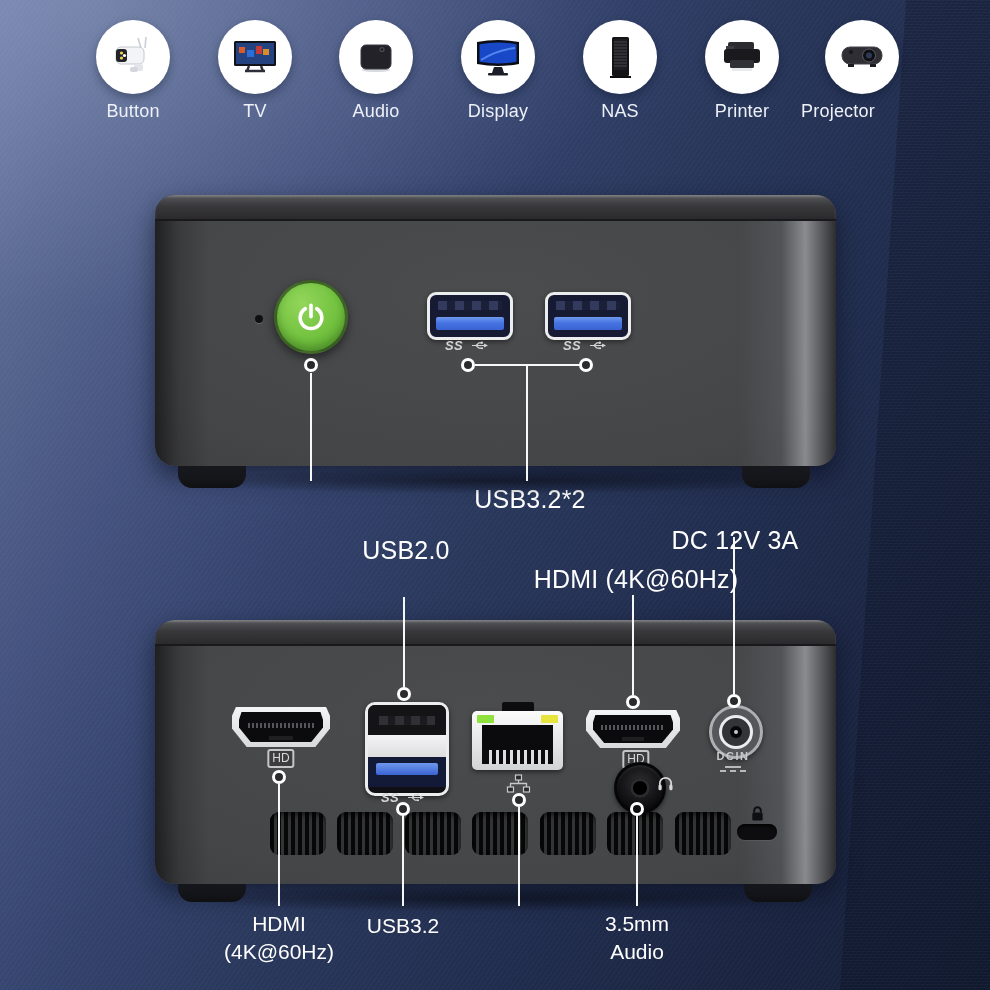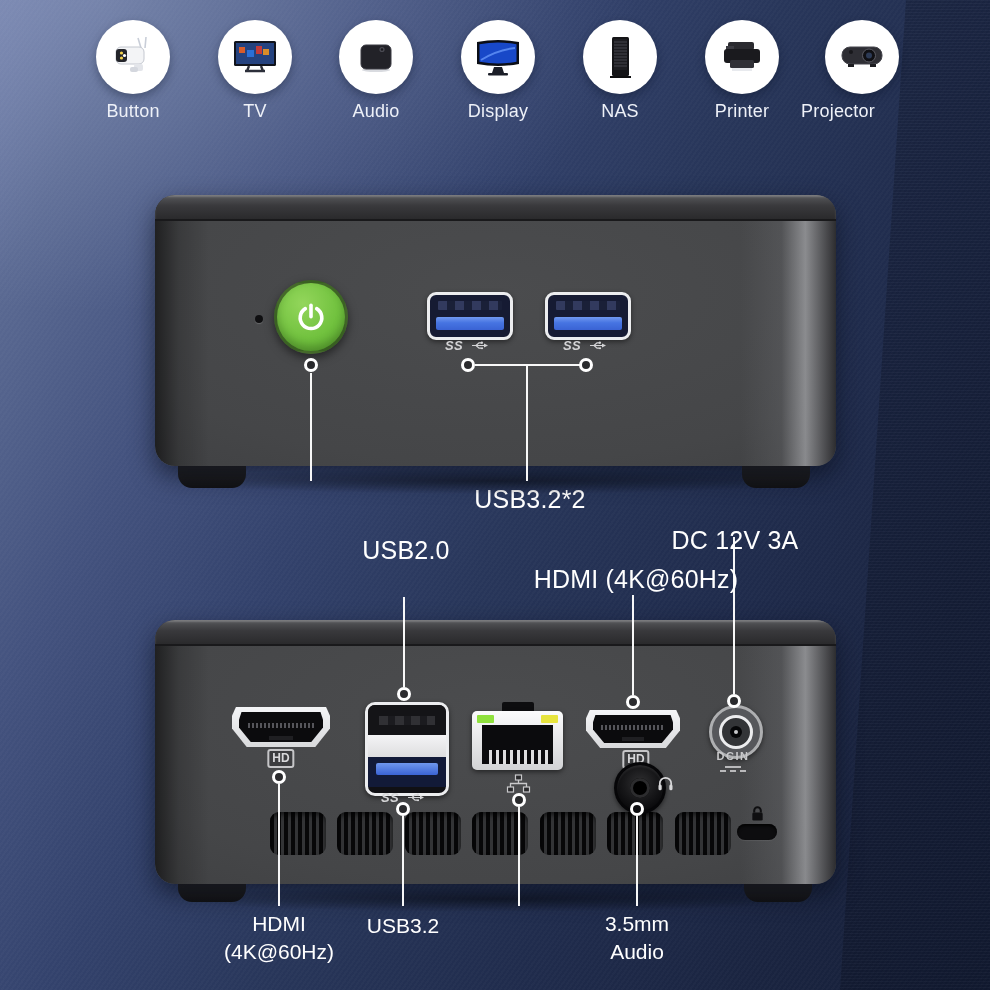--- a/index.html
+++ b/index.html
@@ -59,21 +59,21 @@
   
   .hdmi{position:absolute;z-index:5;}
   .hdmi .shell{position:absolute;inset:0;background:linear-gradient(180deg,#f4f5f7,#d9dadc);
     clip-path:polygon(4% 0,96% 0,100% 22%,100% 54%,85% 100%,15% 100%,0 54%,0 22%);
     filter:drop-shadow(0 2px 3px rgba(0,0,0,.5));}
   .hdmi .cavity{position:absolute;left:7px;right:7px;top:5px;bottom:5px;background:#0b0b0d;
     clip-path:polygon(3% 0,97% 0,100% 26%,100% 52%,86% 100%,14% 100%,0 52%,0 26%);}
   .hdmi .pins{position:absolute;left:16%;right:16%;top:40%;height:5px;
     background:repeating-linear-gradient(90deg,#55555a 0 2px,transparent 2px 4px);}
   .hdmi .notch{position:absolute;left:38%;right:38%;bottom:7px;height:4px;background:#1f1f22;}
-  .hdbadge{position:absolute;transform:translateX(-50%);z-index:5;color:#d9d9db;font-size:12px;font-weight:bold;
+  .hdbadge{position:absolute;transform:translateX(-50%);z-index:5;color:#d9d9db;font-size:12px;font-weight:normal;
     border:2px solid #c6c6c8;border-radius:3px;padding:0 3px;line-height:15px;background:rgba(40,41,43,.35);}
   .usbstack{position:absolute;left:365px;top:702px;width:78px;height:88px;z-index:5;
     border:3px solid #ecedef;border-radius:10px;background:#101014;overflow:hidden;
     box-shadow:0 2px 5px rgba(0,0,0,.5);}
   .usbstack .u2{height:30px;background:#141417;position:relative;}
   .usbstack .u2::after{content:"";position:absolute;left:14%;right:14%;top:11px;height:9px;
     background:repeating-linear-gradient(90deg,#303034 0 9px,#1b1b1f 9px 16px);}
   .usbstack .mid{height:22px;background:linear-gradient(180deg,#f4f4f6,#dededf);}
   .usbstack .u3{height:30px;background:#121a38;position:relative;}
   .usbstack .u3::after{content:"";position:absolute;left:10%;right:10%;top:6px;height:12px;border-radius:2px;

